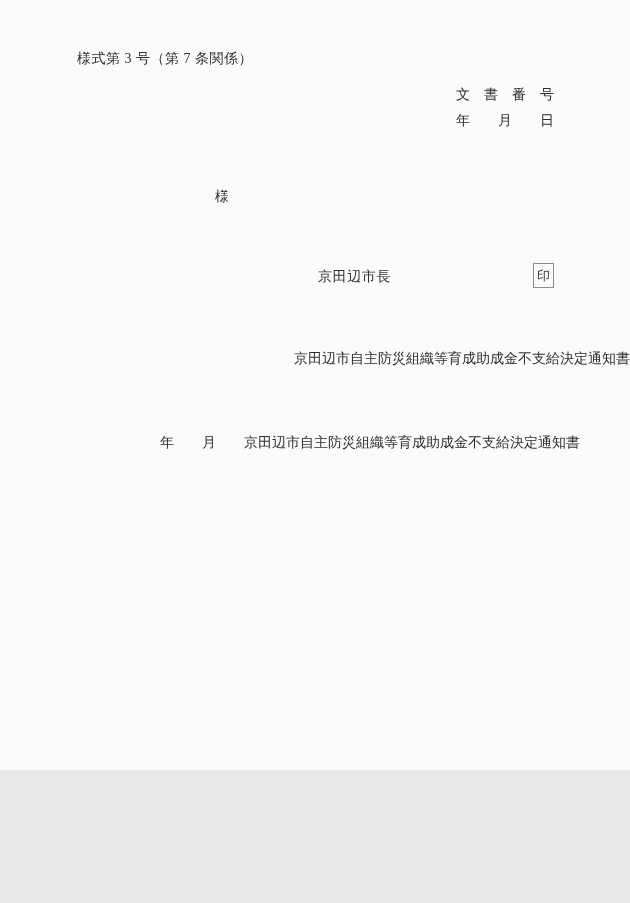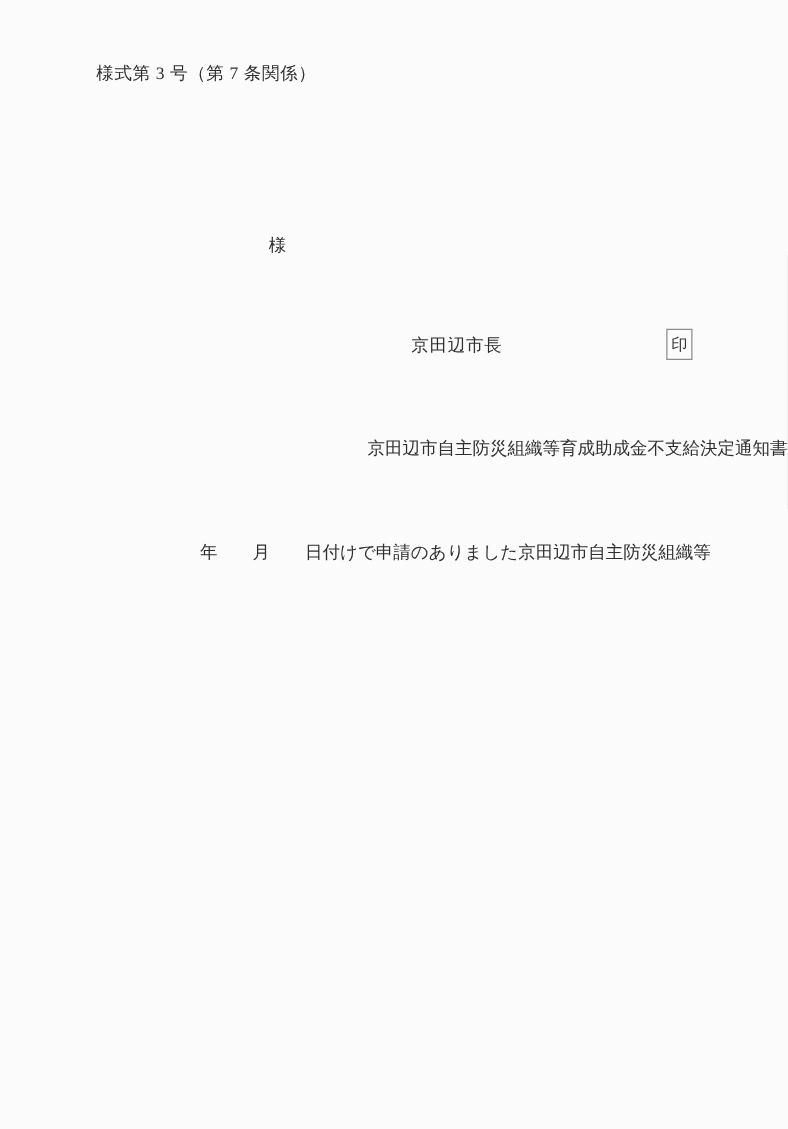--- a/index.html
+++ b/index.html
@@ -3,21 +3,21 @@
 <meta charset="utf-8">
 <style>
   html, body {
     margin: 0;
     padding: 0;
     background: #e8e8e8;
   }
   .page {
     position: relative;
     width: 630px;
-    height: 903px;
+    height: 770px;
     margin: 0 auto;
     background: #fbfbfb;
     color: #2e2e2e;
     font-family: "Liberation Serif", "DejaVu Serif", serif;
     font-size: 14px;
     overflow: hidden;
   }
   .abs { position: absolute; white-space: nowrap; }
 
   .form-number {
@@ -29,21 +29,21 @@
     top: 82px;
     right: 76px;
     text-align: right;
     line-height: 26px;
   }
   .recipient {
     left: 215px;
     top: 188px;
   }
   .issuer-name {
-    left: 329px;
+    left: 318px;
     top: 268px;
     letter-spacing: 0.6px;
   }
   .seal-box {
     left: 533px;
     top: 263px;
     width: 19px;
     height: 23px;
     border: 1px solid #8c8c8c;
     display: flex;
@@ -69,26 +69,30 @@
     padding-left: 72px;
   }
 </style>
 </head>
 <body>
 
 <div class="page">
 
   <div class="abs form-number">様式第 3 号（第 7 条関係）</div>
 
+  <div class="abs doc-header">
+    <div>文　書　番　号</div>
+    <div>年　　月　　日</div>
+  </div>
 
   <div class="abs recipient">様</div>
 
   <div class="abs issuer-name">京田辺市長</div>
 
   <div class="abs seal-box">印</div>
 
   <div class="abs doc-title">京田辺市自主防災組織等育成助成金不支給決定通知書</div>
 
   <div class="abs body-text">
-    <div class="indent">年　　月　　日付けで申請のありました京田辺市自主防災組織等</div>
+    <div class="indent">年　　月　　京田辺市自主防災組織等育成助成金不支給決定通知書</div>
   </div>
 
 </div>
 
 </body></html>

